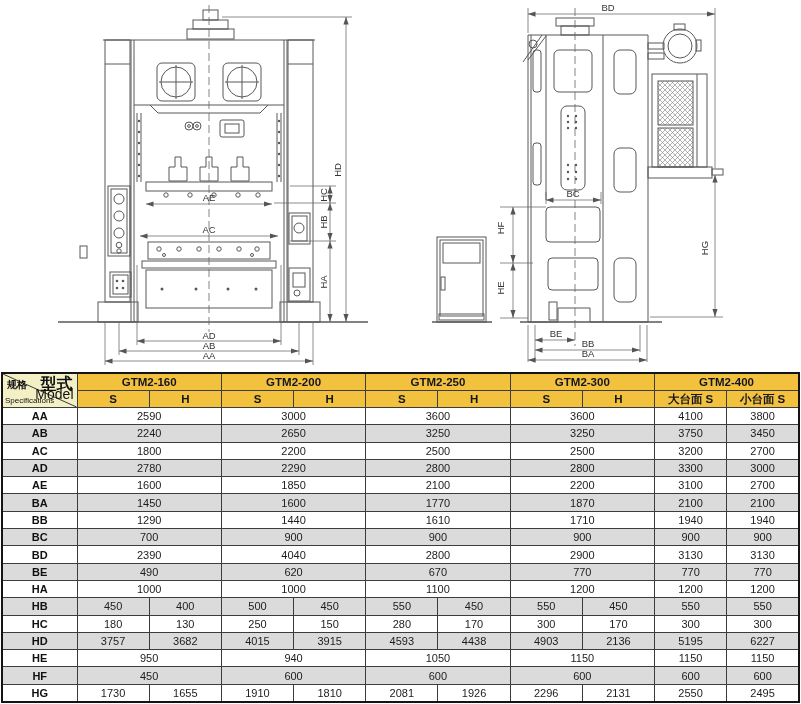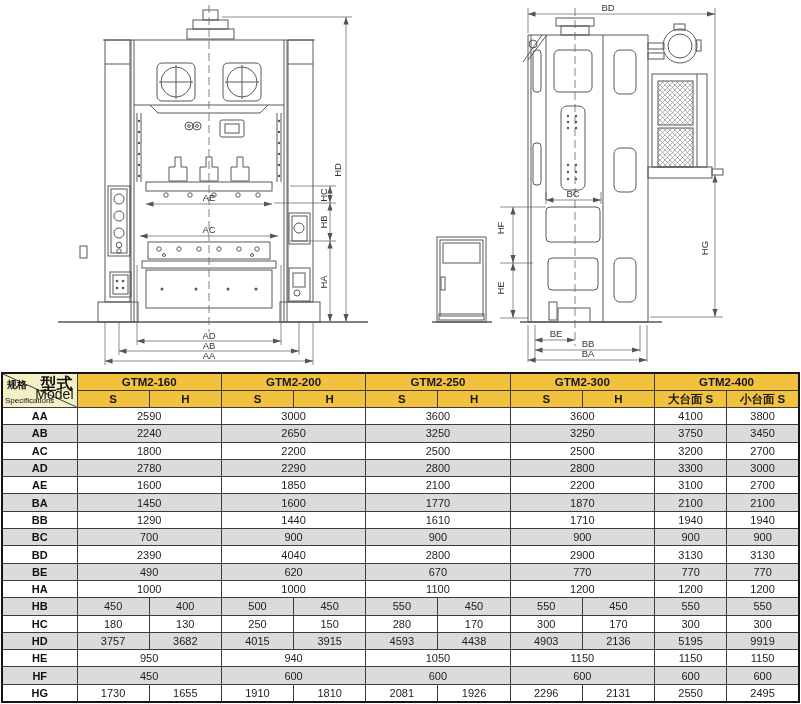--- a/index.html
+++ b/index.html
@@ -443,21 +443,21 @@
           <th>HD</th>
           <td>3757</td>
           <td>3682</td>
           <td>4015</td>
           <td>3915</td>
           <td>4593</td>
           <td>4438</td>
           <td>4903</td>
           <td>2136</td>
           <td>5195</td>
-          <td>9919</td>
+          <td>6227</td>
         </tr>
         <tr>
           <th>HE</th>
           <td colspan="2">950</td>
           <td colspan="2">940</td>
           <td colspan="2">1050</td>
           <td colspan="2">1150</td>
           <td>1150</td>
           <td>1150</td>
         </tr>

